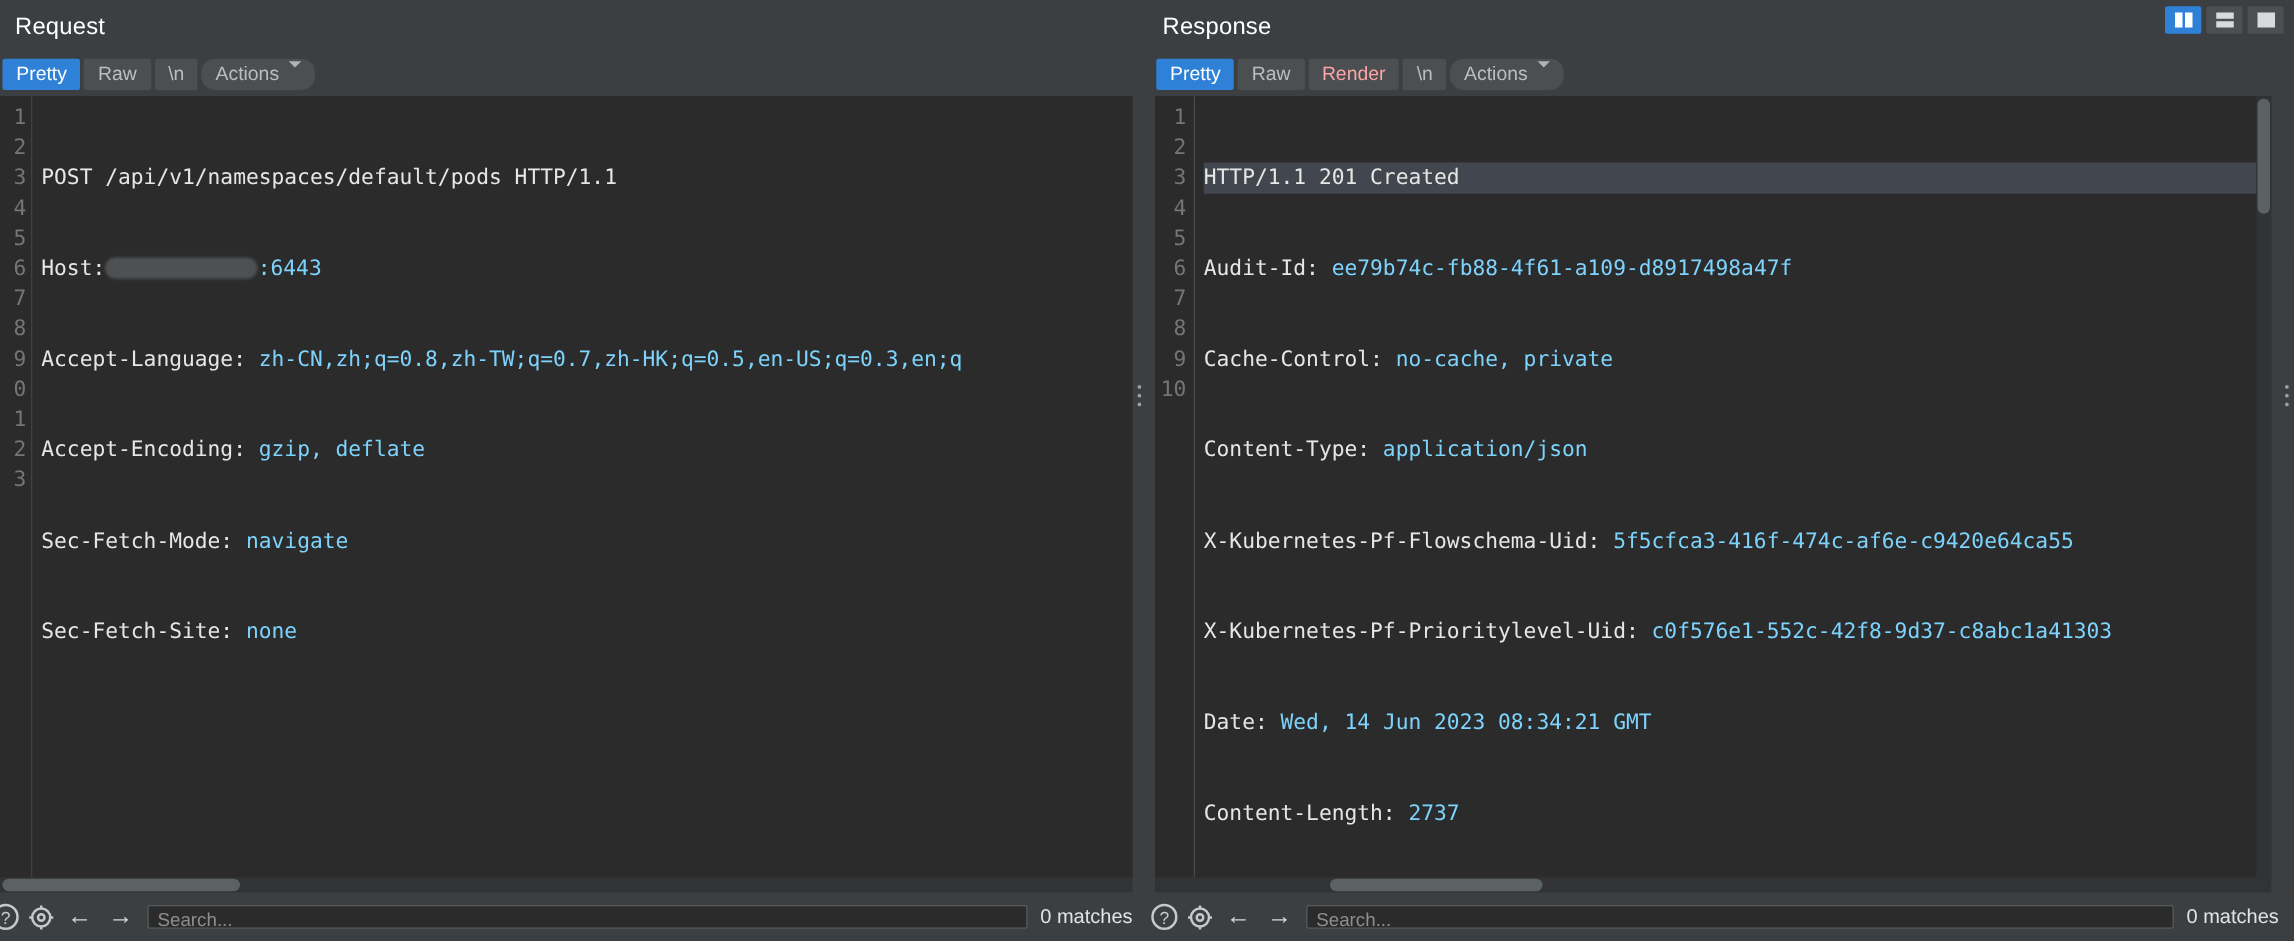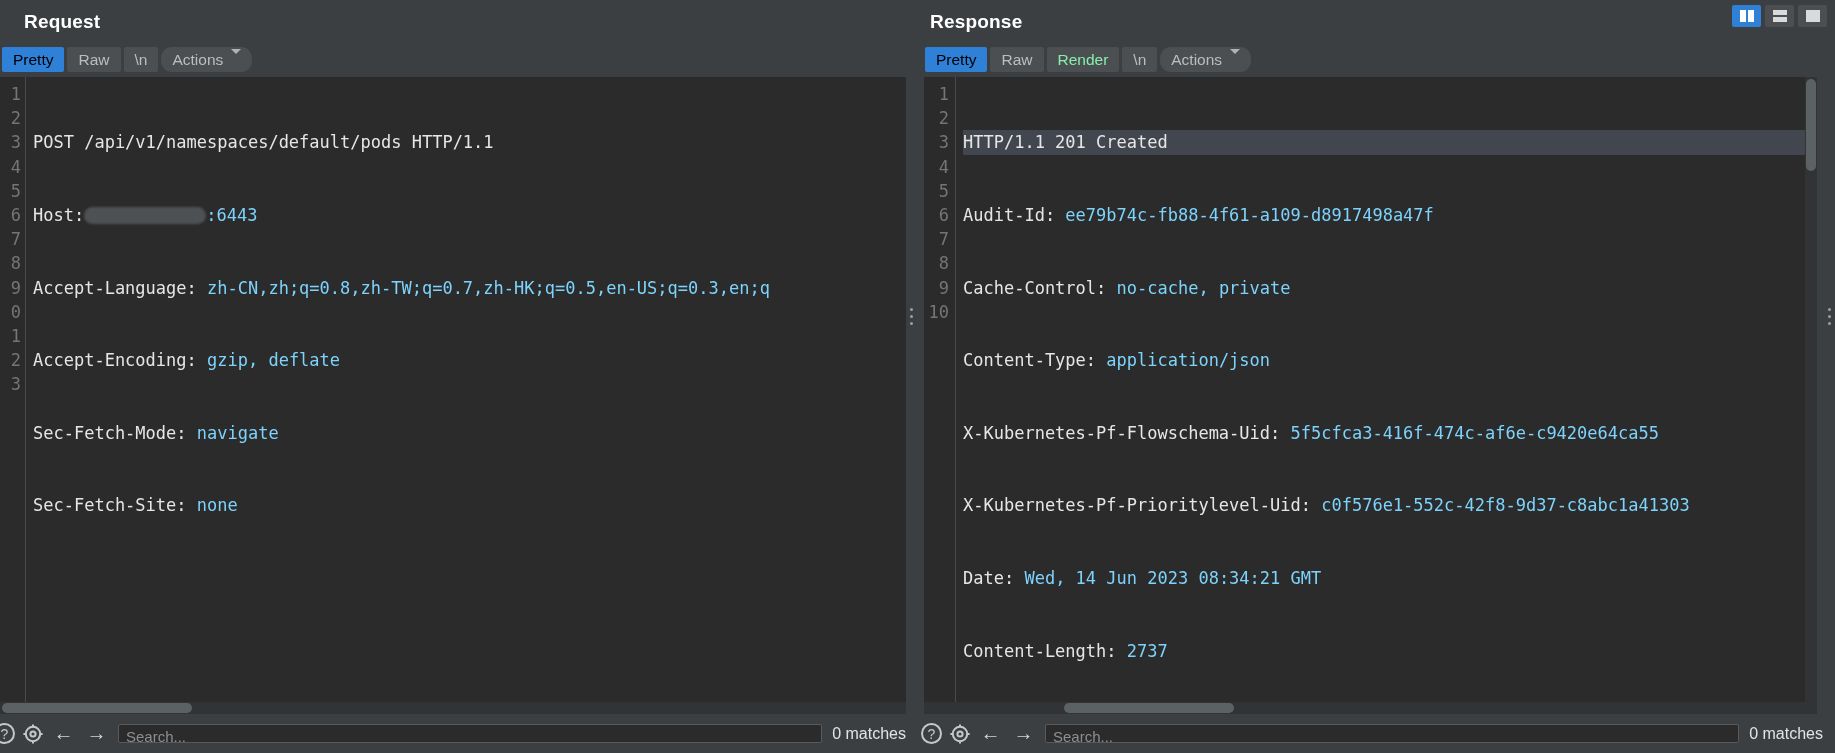--- a/index.html
+++ b/index.html
@@ -30,23 +30,23 @@
     display: flex;
     flex-direction: column;
     height: 100%;
   }
   .pane-left  { width: 916px; }
   .pane-right { width: 919px; }
 
   .pane-title {
     color: #ffffff;
     font-size: 19px;
-    font-weight: bold;
+    font-weight: normal;
     letter-spacing: 0.2px;
-    padding: 11px 0 0 24px;
+    padding: 11px 0 0 12px;
     height: 44px;
     user-select: none;
   }
   .pane-right .pane-title { padding-left: 14px; }
 
   
   .tabbar {
     display: flex;
     align-items: center;
     height: 31px;
@@ -60,23 +60,23 @@
     padding: 0 11px;
     font-size: 15.5px;
     color: #bdbdbd;
     background: #4b4f51;
     border-radius: 2px;
     white-space: nowrap;
     user-select: none;
   }
   .tab.active {
     background: #2f81d8;
-    color: #000000;
-  }
-  .tab.disabled { color: #86efac; }
+    color: #ffffff;
+  }
+  .tab.disabled { color: #fca5a5; }
   .tab.caret { display: flex; align-items: flex-start; gap: 8px; border-radius: 11px; }
   .caret-glyph {
     display: inline-block;
     width: 0; height: 0;
     border-left: 5px solid transparent;
     border-right: 5px solid transparent;
     border-top: 5px solid #b0b3b5;
     margin-top: 2px;
   }
 

